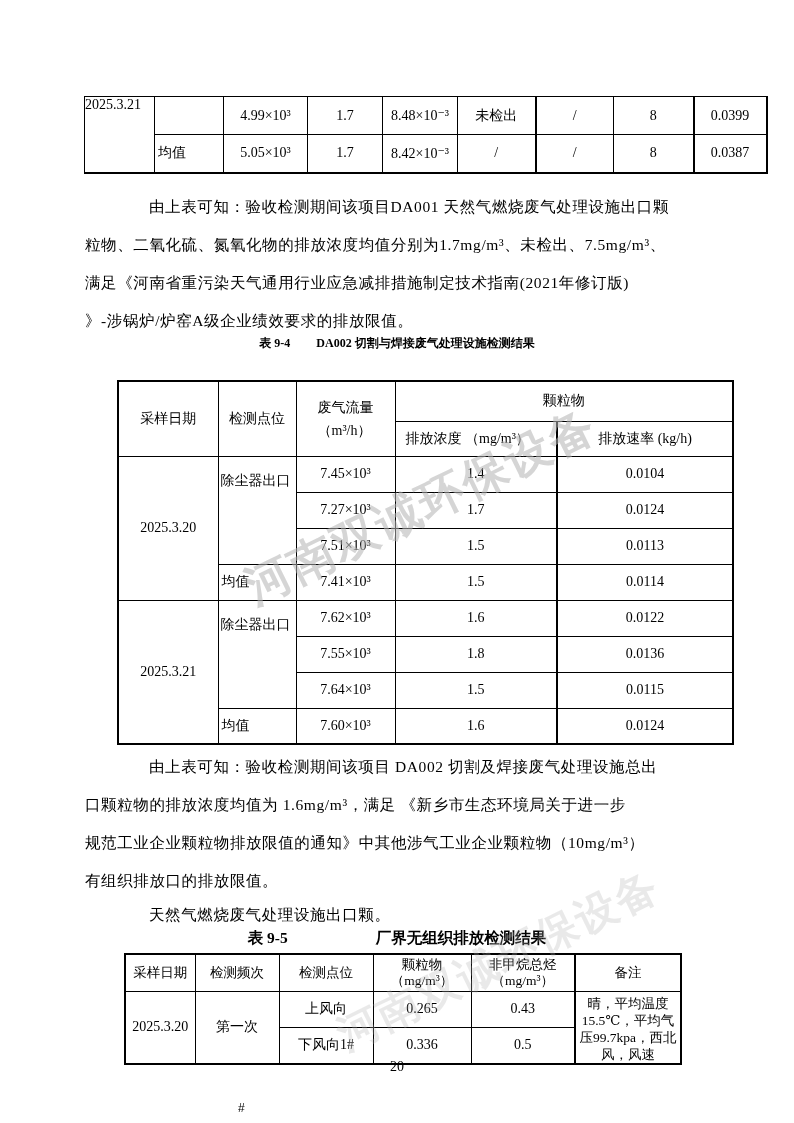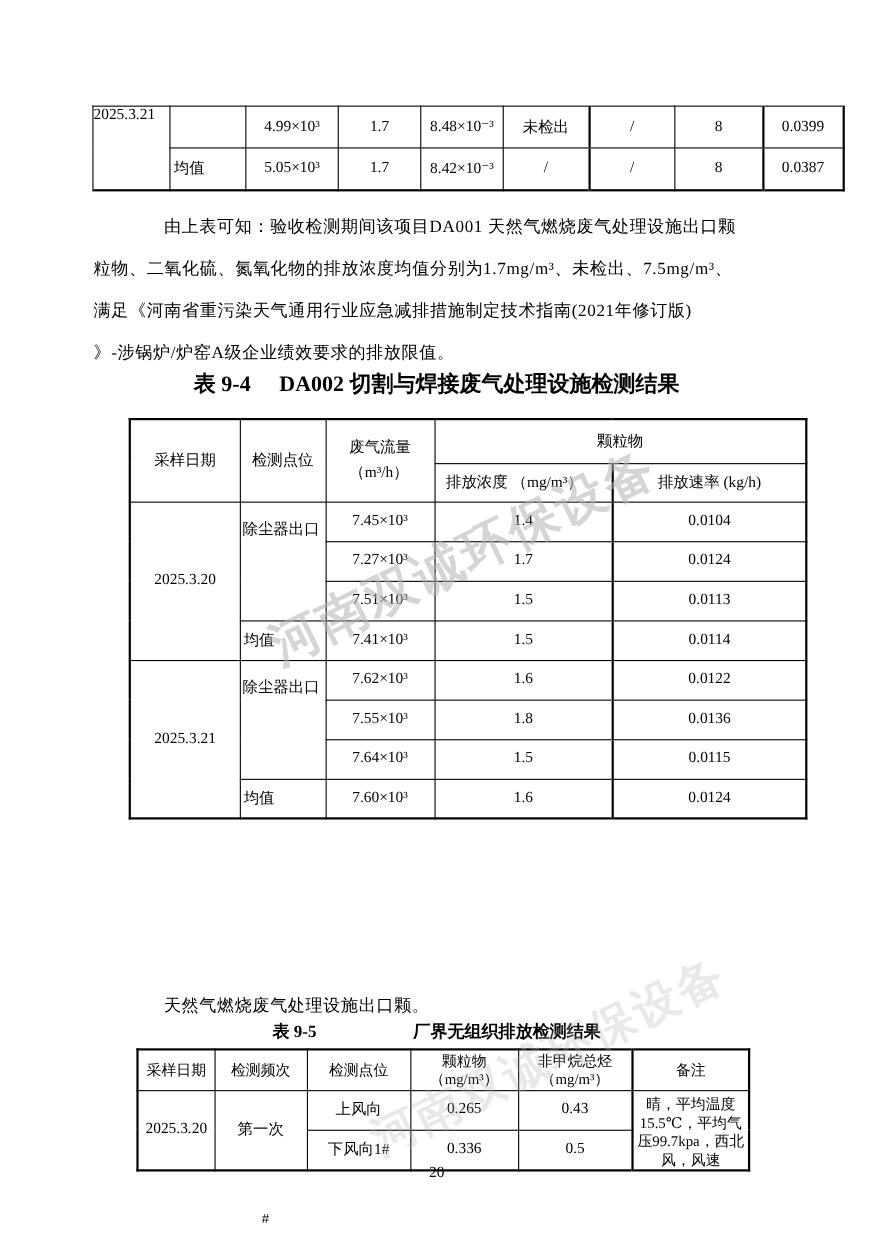--- a/index.html
+++ b/index.html
@@ -36,21 +36,21 @@
   #t95 tr.h { height:37px; }
   #t95 tr.b { height:34px; }
   #t95 td.hdr { font-size:13.5px; line-height:16px; padding:0 3px; }
   #t95 td.remark-cell {
     vertical-align:top; font-size:13.5px; line-height:17px; padding:3px 3px 0 3px;
   }
   
   .para { position:absolute; left:85px; width:632px; }
   .pline { height:38px; line-height:38px; font-size:15.5px; letter-spacing:0.6px; white-space:nowrap; }
   .pline.indent { padding-left:64px; }
-  .tbl-title { position:absolute; left:0; width:794px; text-align:center; font-weight:bold; font-size:20px; }
+  .tbl-title { position:absolute; left:0; width:794px; text-align:center; font-weight:bold; font-size:12px; }
   .tbl-title .gap1 { display:inline-block; width:26px; }
   .tbl-title .gap2 { display:inline-block; width:88px; }
   .page-num { position:absolute; left:0; top:1059px; width:794px; text-align:center; font-size:14px; }
   .footer-mark { position:absolute; left:238px; top:1101px; font-size:12px; font-family:"Liberation Sans",sans-serif; }
   
   .watermark {
     position:absolute; white-space:nowrap; pointer-events:none; z-index:9;
     font-family:"Liberation Sans",sans-serif; font-weight:bold;
     color:#b4b4b4; transform-origin:0 50%;
   }
@@ -176,20 +176,26 @@
     </tr>
     <tr class="b">
       <td class="mean-cell">均值</td>
       <td>7.60×10³</td>
       <td>1.6</td>
       <td class="bL2">0.0124</td>
     </tr>
   </tbody>
     </table>
 
+  <div class="para" style="top:748px">
+    <div class="pline indent">由上表可知：验收检测期间该项目 DA002 切割及焊接废气处理设施总出</div>
+    <div class="pline">口颗粒物的排放浓度均值为 1.6mg/m³，满足 《新乡市生态环境局关于进一步</div>
+    <div class="pline">规范工业企业颗粒物排放限值的通知》中其他涉气工业企业颗粒物（10mg/m³）</div>
+    <div class="pline">有组织排放口的排放限值。</div>
+  </div>
 
   <div class="para" style="top:896px">
     <div class="pline indent">天然气燃烧废气处理设施出口颗。</div>
   </div>
 
   <div class="tbl-title" style="top:928px; font-size:15.5px">
     <span>表 9-5</span><span class="gap2"></span><span>厂界无组织排放检测结果</span>
   </div>
 
   <table class="t" id="t95">

